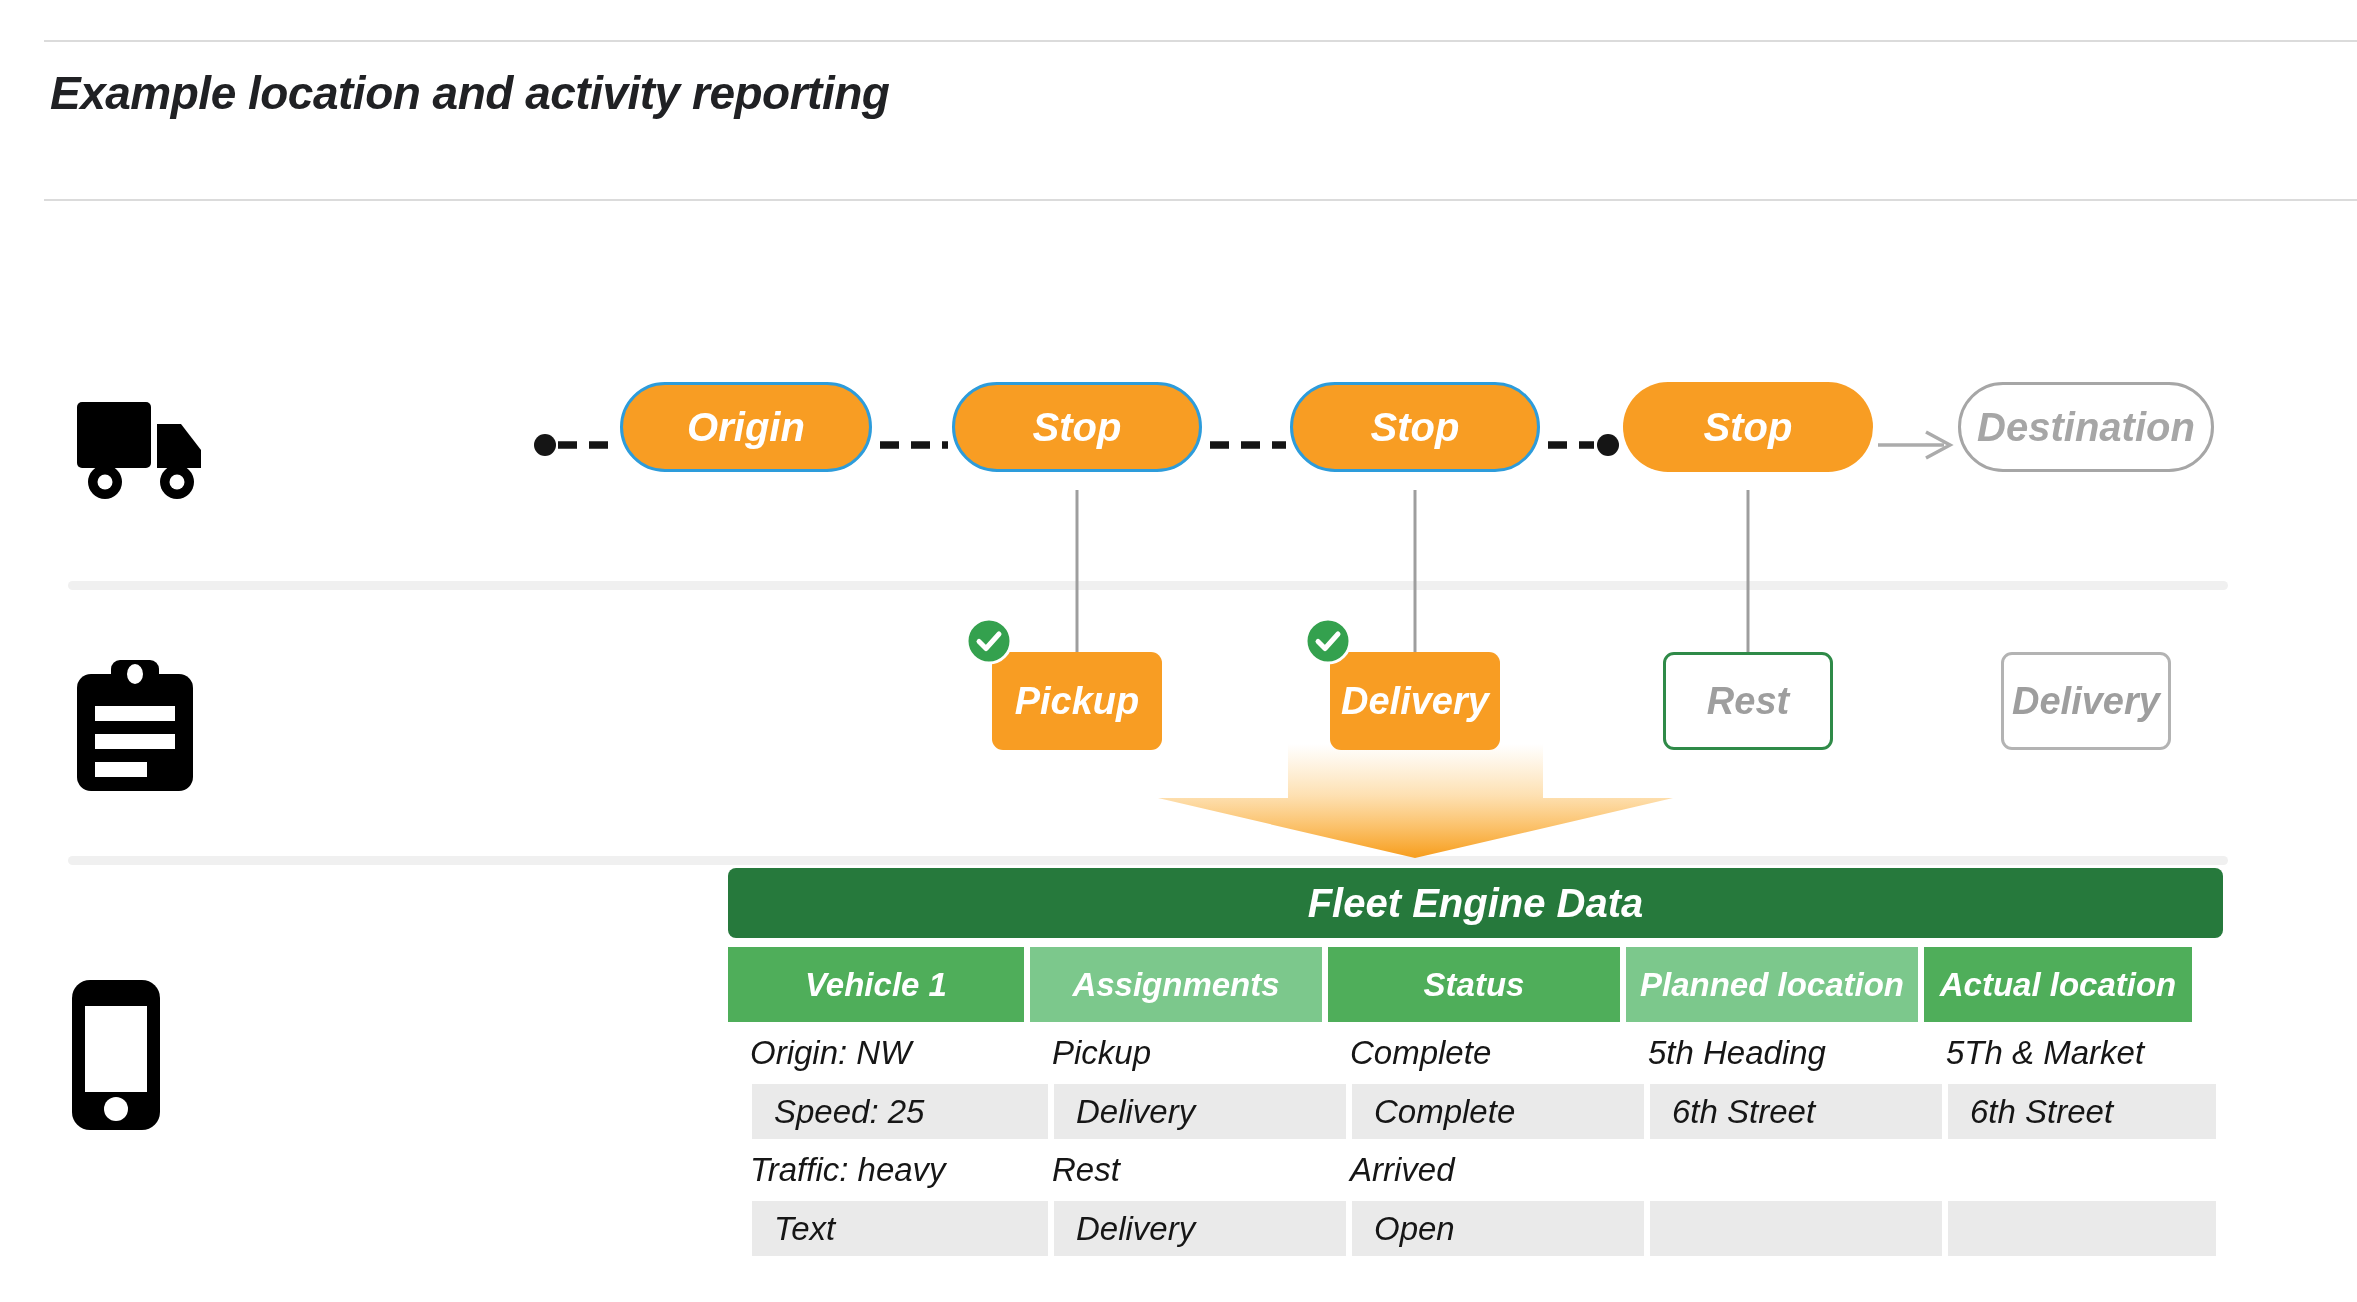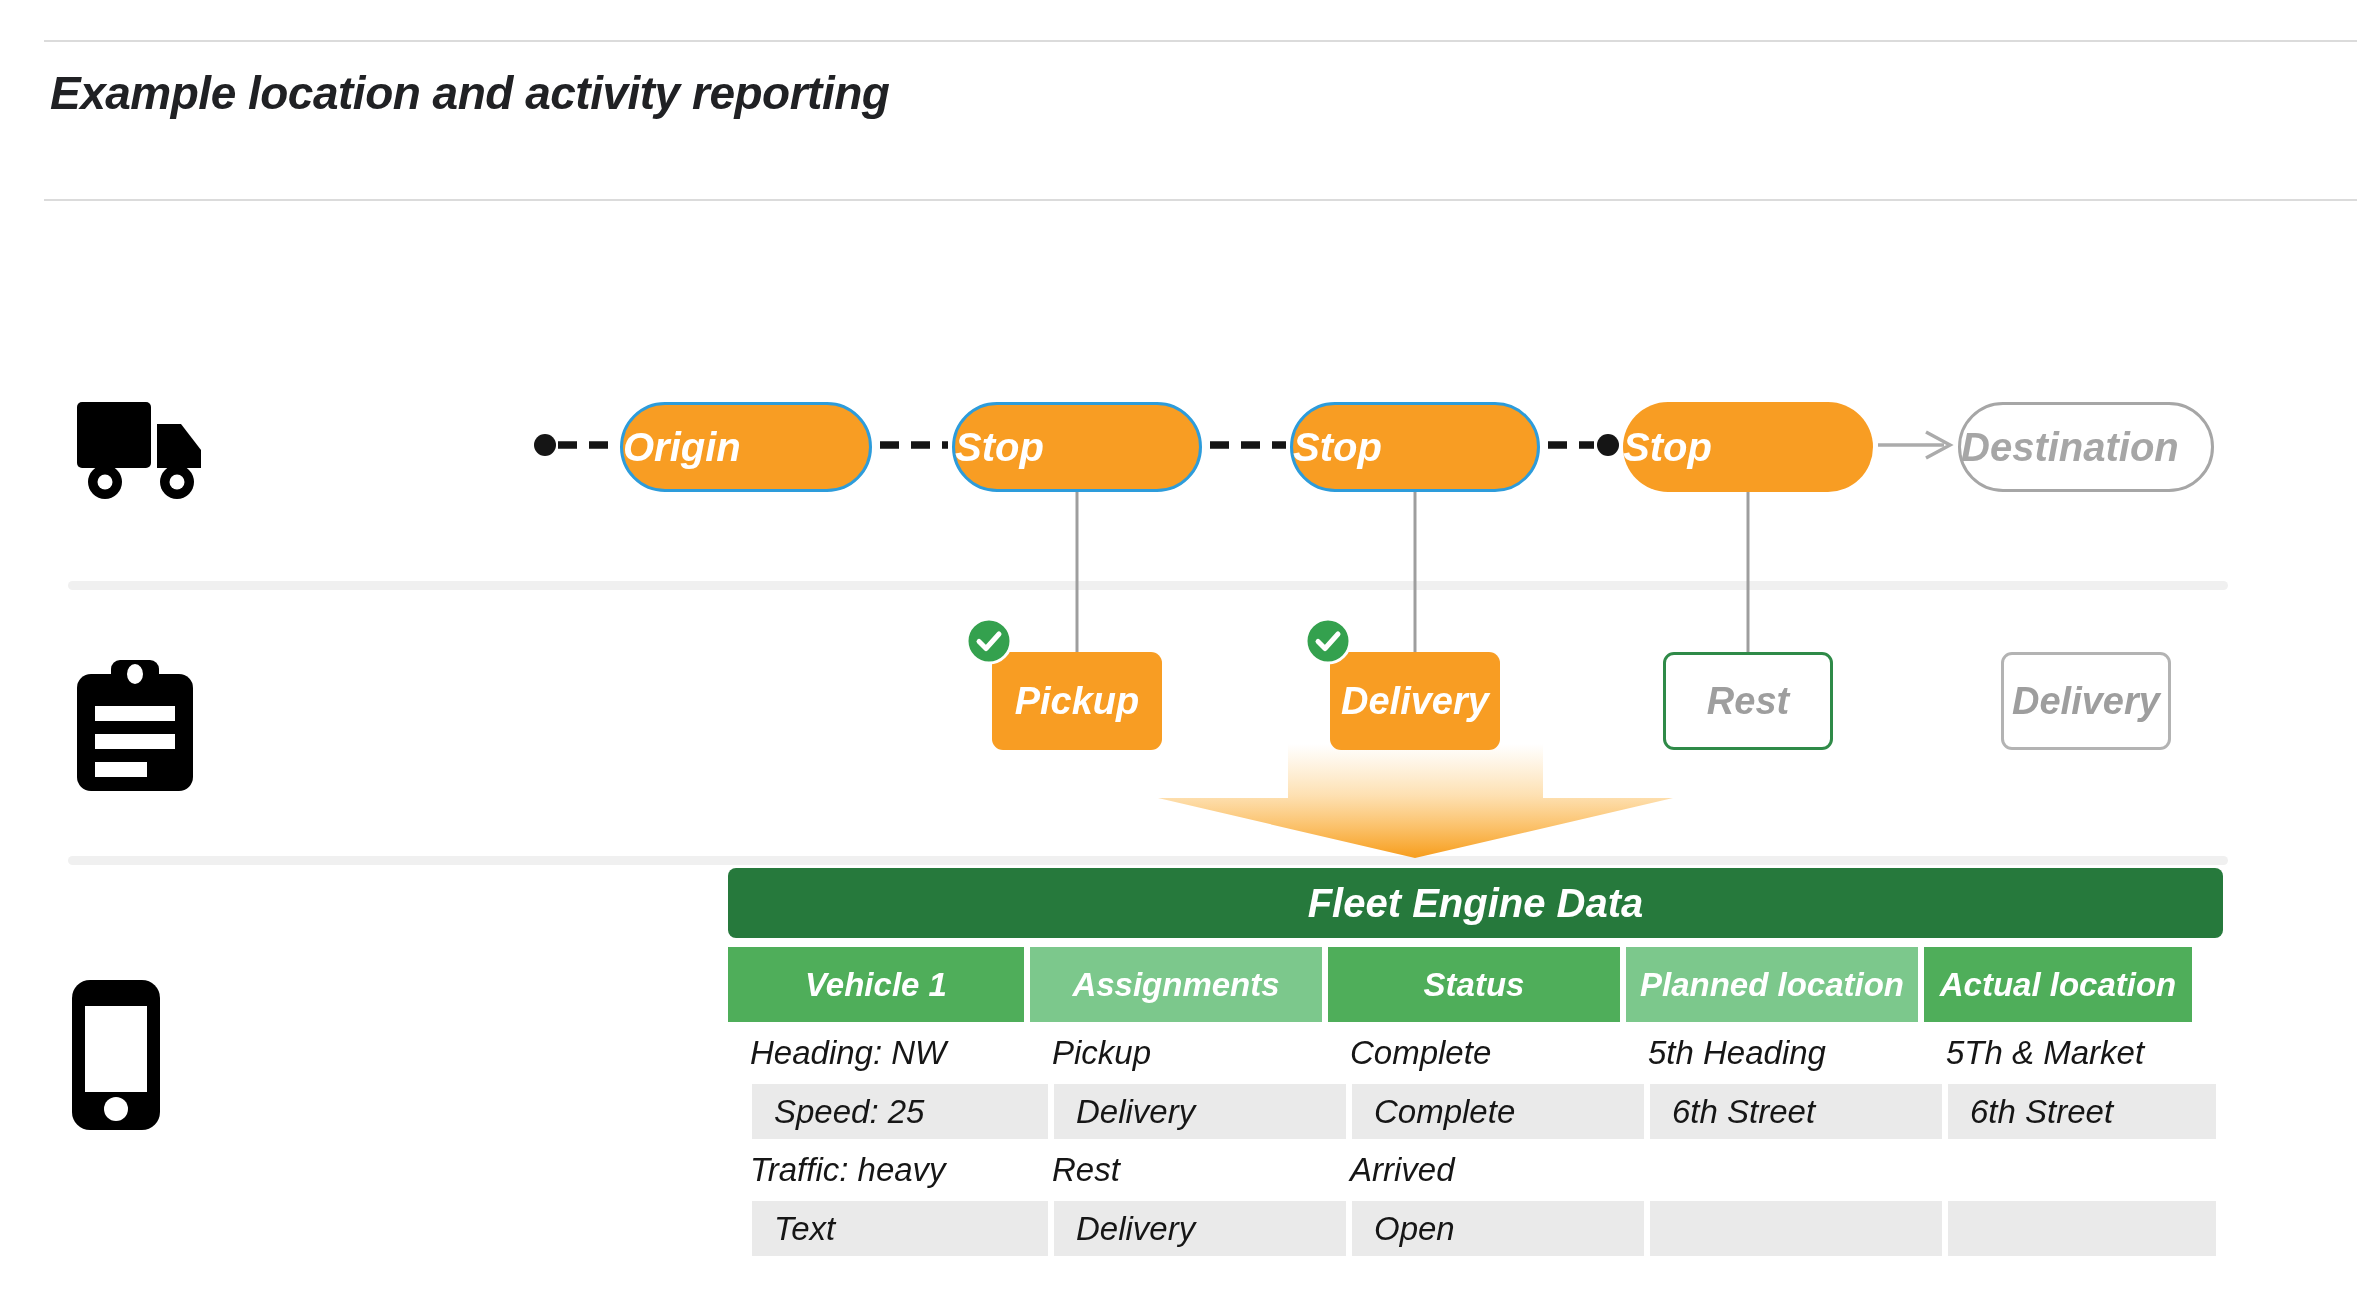--- a/index.html
+++ b/index.html
@@ -24,22 +24,22 @@
   }
   .hline{position:absolute;left:44px;width:2313px;height:2px;background:#DBDBDB;}
   #page-title{
     position:absolute;left:50px;top:66px;font-size:46px;font-weight:700;
     color:var(--title-text);letter-spacing:-0.5px;white-space:nowrap;
   }
   .icon{position:absolute;}
   svg.overlay{position:absolute;left:0;top:0;width:2357px;height:1302px;pointer-events:none;}
   
   .pill{
-    position:absolute;top:402px;height:90px;border-radius:46px;box-sizing:border-box;
-    display:flex;align-items:center;justify-content:flex-start;
+    position:absolute;top:382px;height:90px;border-radius:46px;box-sizing:border-box;
+    display:flex;align-items:center;justify-content:center;
     font-size:40px;font-weight:700;color:#fff;background:var(--orange);white-space:nowrap;
   }
   .pill.bordered{border:3.5px solid var(--blue-border);}
   .pill.future{background:#fff;border:3.5px solid #A6A6A6;color:#A6A6A6;}
   
   .abox{
     position:absolute;top:652px;width:170px;height:98px;border-radius:11px;box-sizing:border-box;
     display:flex;align-items:center;justify-content:center;
     font-size:38px;font-weight:700;white-space:nowrap;
   }
@@ -176,21 +176,21 @@
   <div id="fleet-table">
     <div class="t-title">Fleet Engine Data</div>
     <div class="t-head">
       <div class="t-hcell mid w1">Vehicle 1</div>
       <div class="t-hcell light w2">Assignments</div>
       <div class="t-hcell mid w3">Status</div>
       <div class="t-hcell light w4">Planned location</div>
       <div class="t-hcell mid w5">Actual location</div>
     </div>
     <div class="t-row white">
-      <div class="t-cell w1">Heading: NW</div>
+      <div class="t-cell w1">Origin: NW</div>
       <div class="t-cell w2">Pickup</div>
       <div class="t-cell w3">Complete</div>
       <div class="t-cell w4">5th Heading</div>
       <div class="t-cell w5">5Th &amp; Market</div>
     </div>
     <div class="t-row gray">
       <div class="t-cell w1">Speed: 25</div>
       <div class="t-cell w2">Delivery</div>
       <div class="t-cell w3">Complete</div>
       <div class="t-cell w4">6th Street</div>

